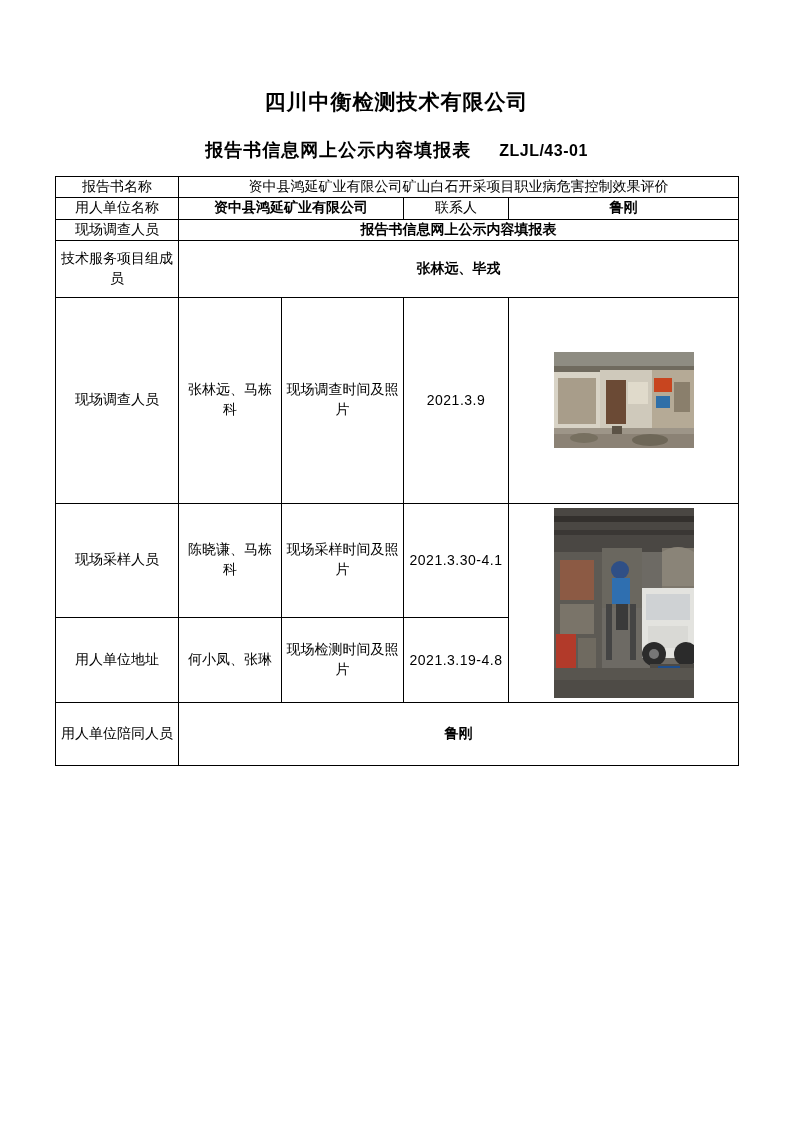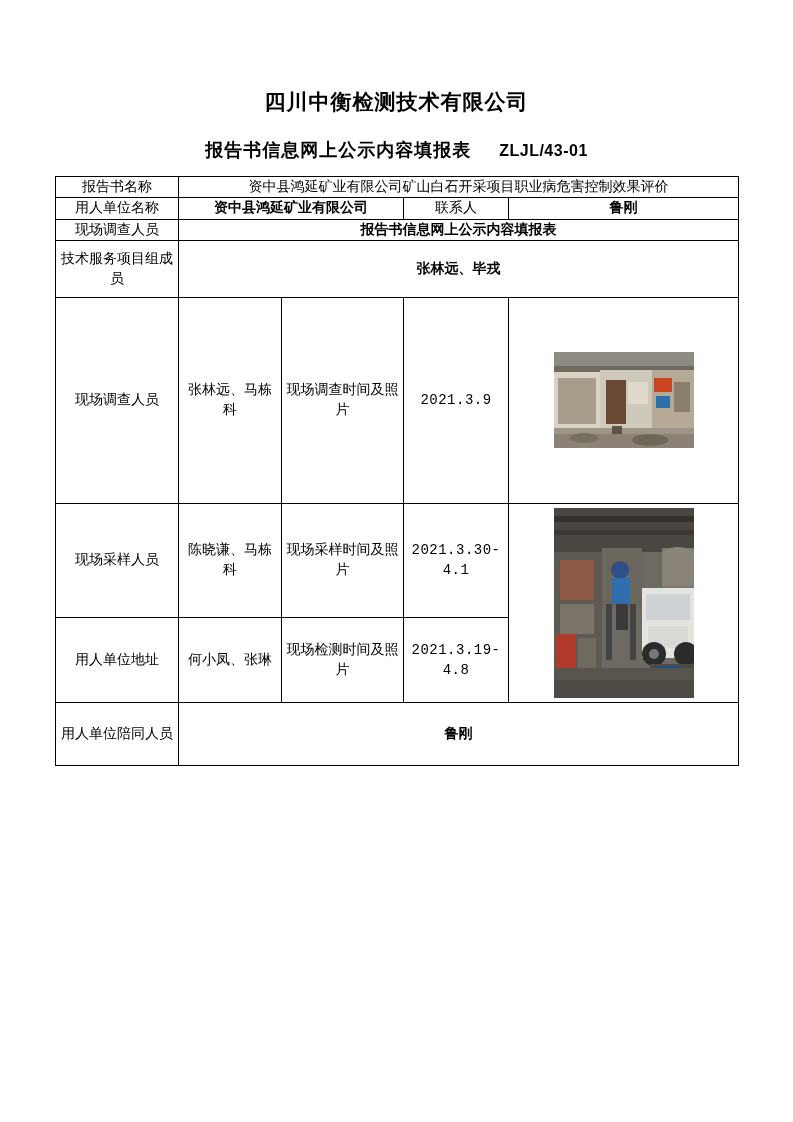--- a/index.html
+++ b/index.html
@@ -67,21 +67,21 @@
   }
   td.value-bold {
     font-weight: normal;
     font-size: 14px;
   }
   td.value-bold-lg {
     font-weight: bold;
     font-size: 14.5px;
   }
   .date-cell {
-    font-family: Liberation Mono, monospace;
+    font-family: Liberation Sans, sans-serif;
     font-size: 14px;
     letter-spacing: 0.5px;
   }
   .photo-cell {
     padding: 4px !important;
   }
   .photo {
     width: 140px;
     height: 96px;
     display: block;

